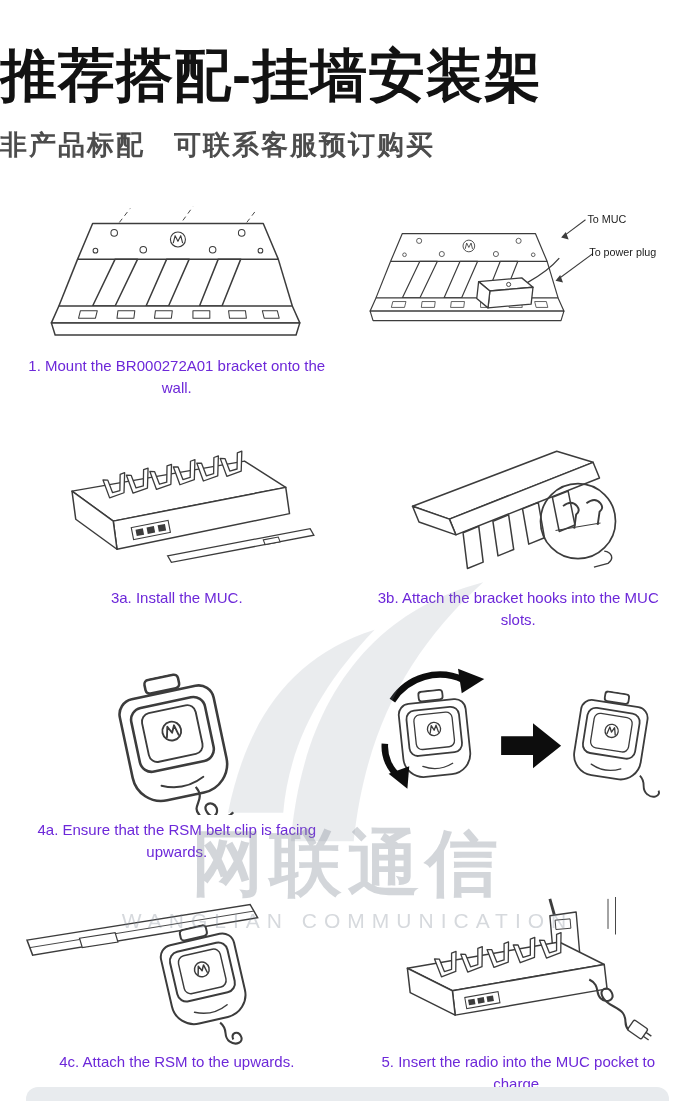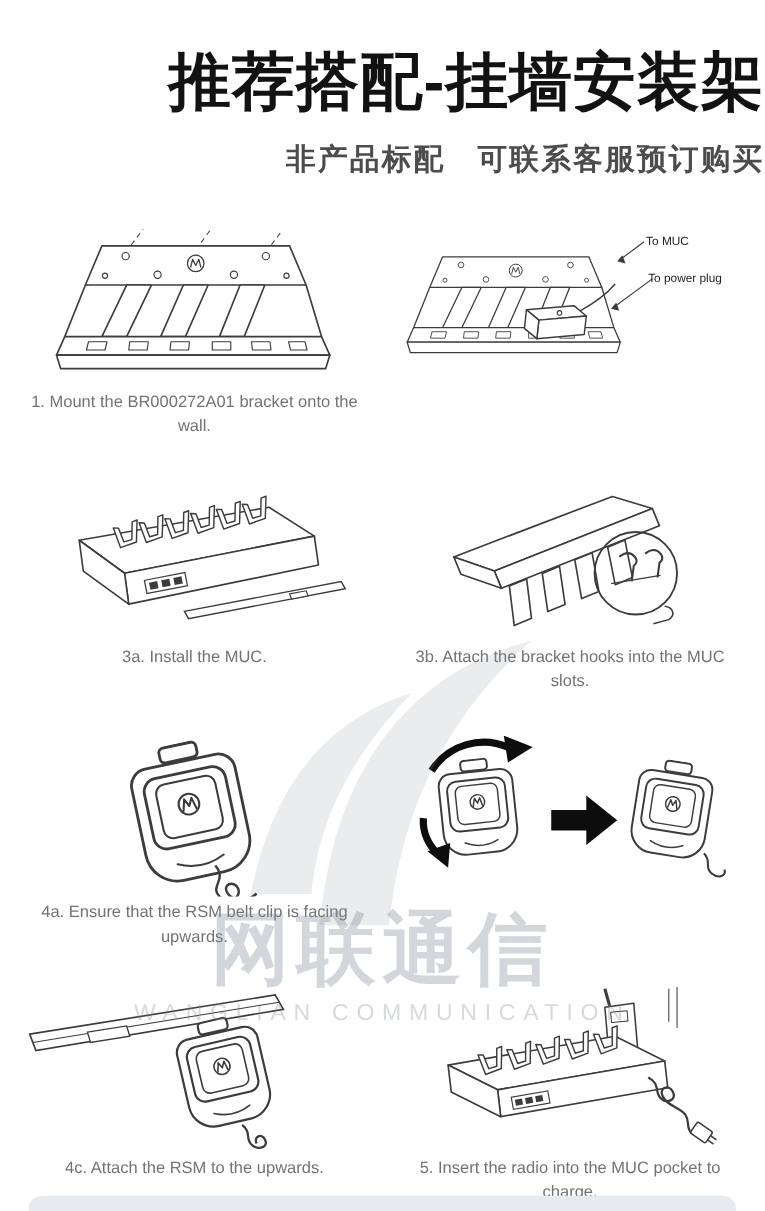--- a/index.html
+++ b/index.html
@@ -4,39 +4,39 @@
 <style>
   html,body{margin:0;padding:0;background:#fff;}
   .page{
     position:relative;
     width:695px;height:1101px;
     margin:0 auto;
     background:#ffffff;
     overflow:hidden;
     font-family:"Liberation Sans", sans-serif;
   }
-  .header{padding-top:44px;text-align:right;position:relative;z-index:2;}
+  .header{padding-top:44px;text-align:left;position:relative;z-index:2;}
   .title{
     font-size:57px;font-weight:700;color:#121212;
     letter-spacing:1px;line-height:1.1;
   }
   .subtitle{
     margin-top:20px;font-size:27px;color:#4c4c4c;
     letter-spacing:2px;font-weight:700;
   }
   .figures{
     position:relative;z-index:1;
     margin-top:38px;padding:0 8px;
     display:grid;grid-template-columns:1fr 1fr;
     row-gap:18px;column-gap:4px;
   }
   .panel{display:flex;flex-direction:column;align-items:center;}
   .panel svg.fig{width:330px;height:150px;display:block;}
   .caption{
-    margin-top:4px;font-size:15px;color:#737373;
+    margin-top:4px;font-size:15px;color:#6d28d9;
     text-align:center;line-height:1.5;max-width:300px;
   }
   .watermark{
     position:absolute;left:0;top:548px;width:100%;height:385px;
     z-index:4;pointer-events:none;
     display:flex;flex-direction:column;align-items:center;justify-content:flex-end;
   }
   .wm-swoosh{
     position:absolute;top:8px;left:50%;transform:translateX(-50%);
     width:400px;height:300px;color:#8f99a6;opacity:0.18;

